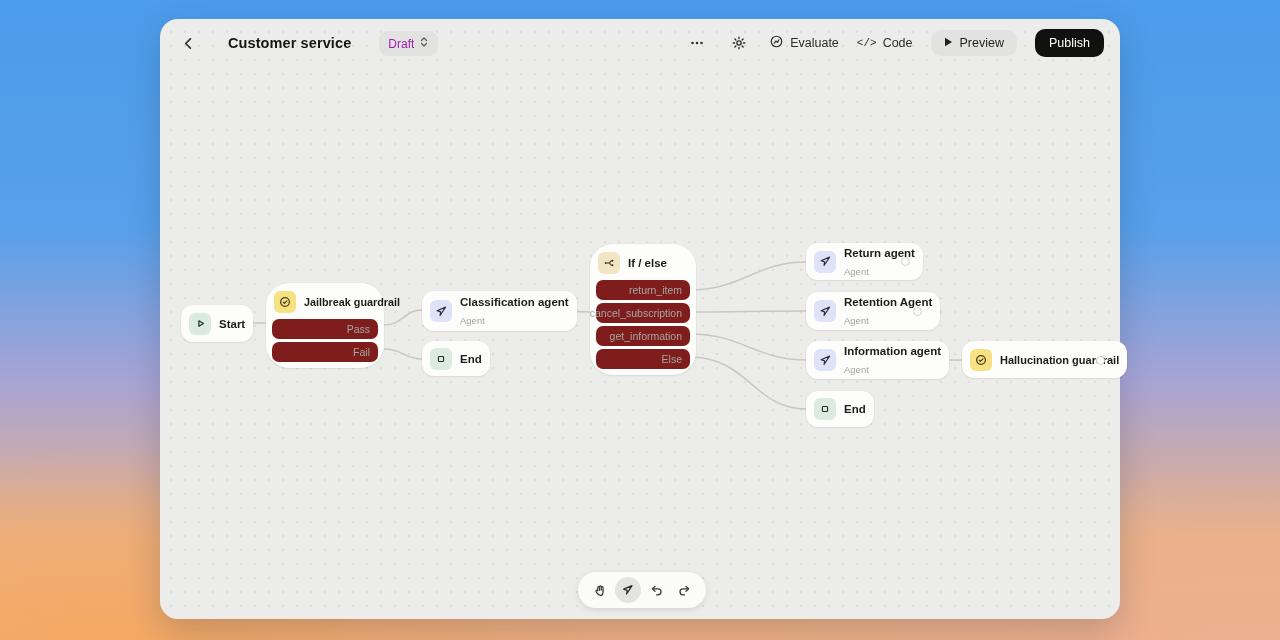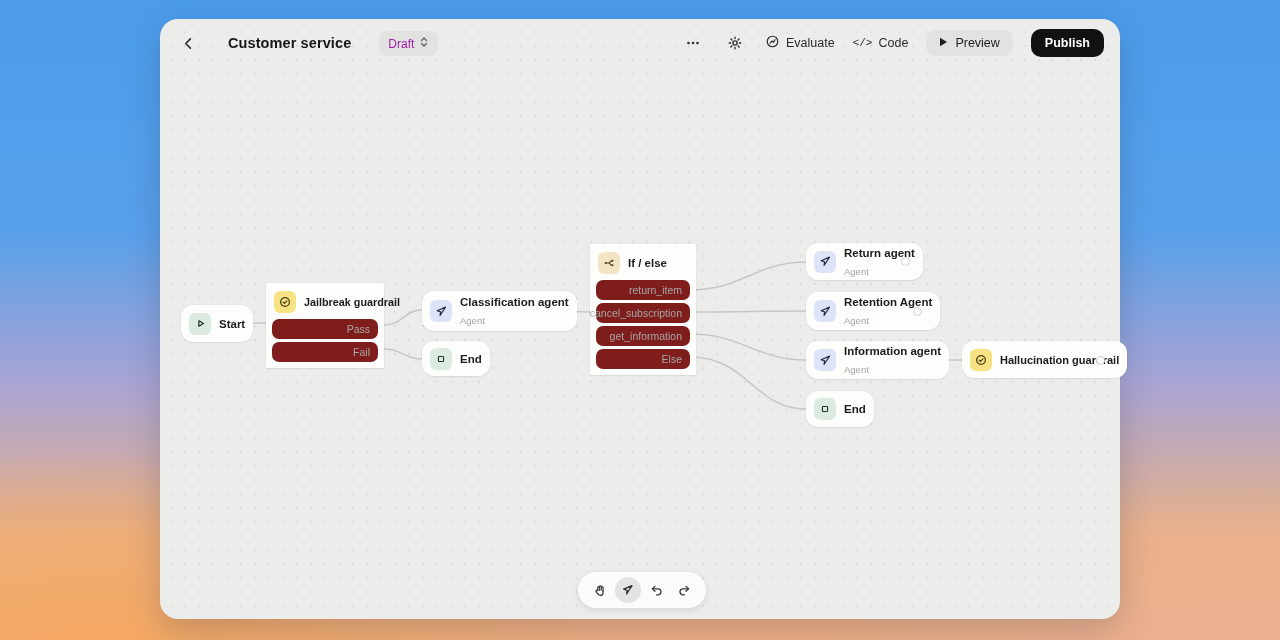--- a/index.html
+++ b/index.html
@@ -30,26 +30,26 @@
     width:24px; height:24px; color:#2f2f2d; cursor:pointer; }
   .hdr-title { font-size:14.5px; font-weight:700; color:#161616; letter-spacing:.1px; }
   .pill { display:flex; align-items:flex-end; gap:5px; background:#e2e2e0;
     border-radius:9px; padding:5px 9px; font-size:12px; color:#a21caf; cursor:pointer; }
   .txt-btn { display:flex; align-items:center; gap:6px; font-size:12.5px;
     color:#2c2c2a; cursor:pointer; }
   .code-glyph { font-family:"Liberation Mono", monospace; font-size:11px; color:#2c2c2a; }
   .btn-preview { display:flex; align-items:center; gap:7px; background:#e2e2e0;
     border-radius:10px; padding:6px 13px; font-size:12.5px; color:#1f1f1d; cursor:pointer; }
   .btn-publish { background:#111110; color:#fff; border-radius:10px;
-    padding:7px 14px; font-size:12.5px; font-weight:700; cursor:pointer; }
+    padding:7px 14px; font-size:12.5px; font-weight:400; cursor:pointer; }
   
   .node { position:absolute; background:#fdfdfc; border-radius:12px;
     box-shadow:0 1px 2px rgba(0,0,0,.07), 0 0 0 1px rgba(0,0,0,.015);
     display:flex; align-items:center; gap:8px; padding:8px; cursor:pointer; }
-  .node-col { position:absolute; background:#fdfdfc; border-radius:1px;
+  .node-col { position:absolute; background:#fdfdfc; border-radius:23px;
     box-shadow:0 1px 2px rgba(0,0,0,.07), 0 0 0 1px rgba(0,0,0,.015);
     display:flex; flex-direction:column; gap:3px; padding:6px; cursor:pointer; }
   .node-head { display:flex; align-items:center; gap:8px; padding:2px 2px 3px 2px; }
   .nicon { width:22px; height:22px; border-radius:6px; flex:0 0 auto;
     display:flex; align-items:center; justify-content:center; color:#2e2a20; }
   .nicon svg { display:block; }
   .ic-green  { background:#dcebe0; color:#23312a; }
   .ic-yellow { background:#f6e283; color:#4a3d14; }
   .ic-lav    { background:#dfe3f8; color:#272b45; }
   .ic-cream  { background:#f2e5c5; color:#4a3d14; }

